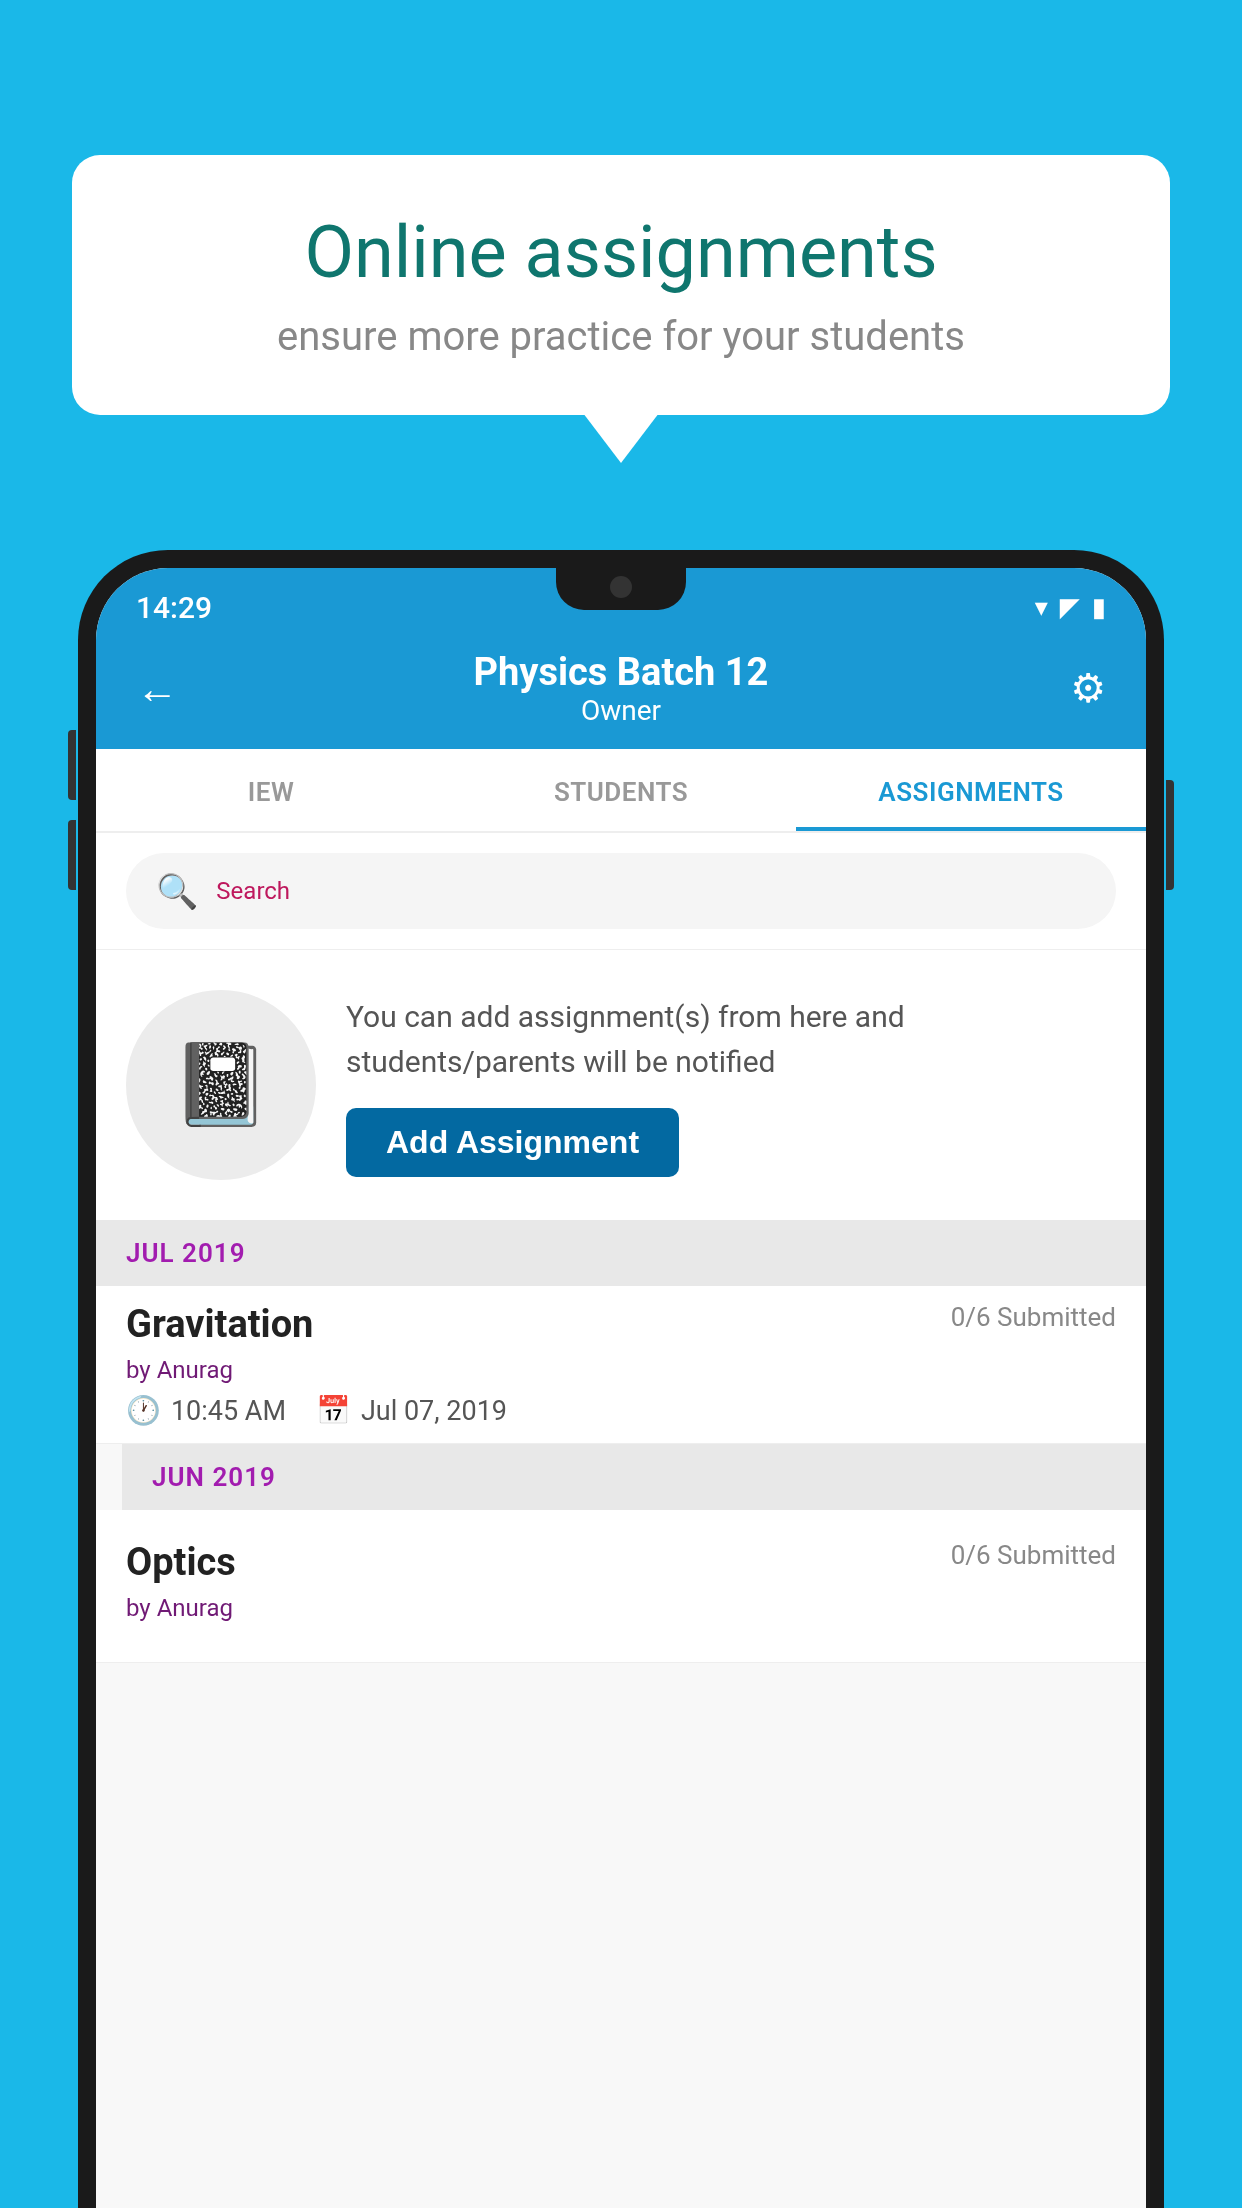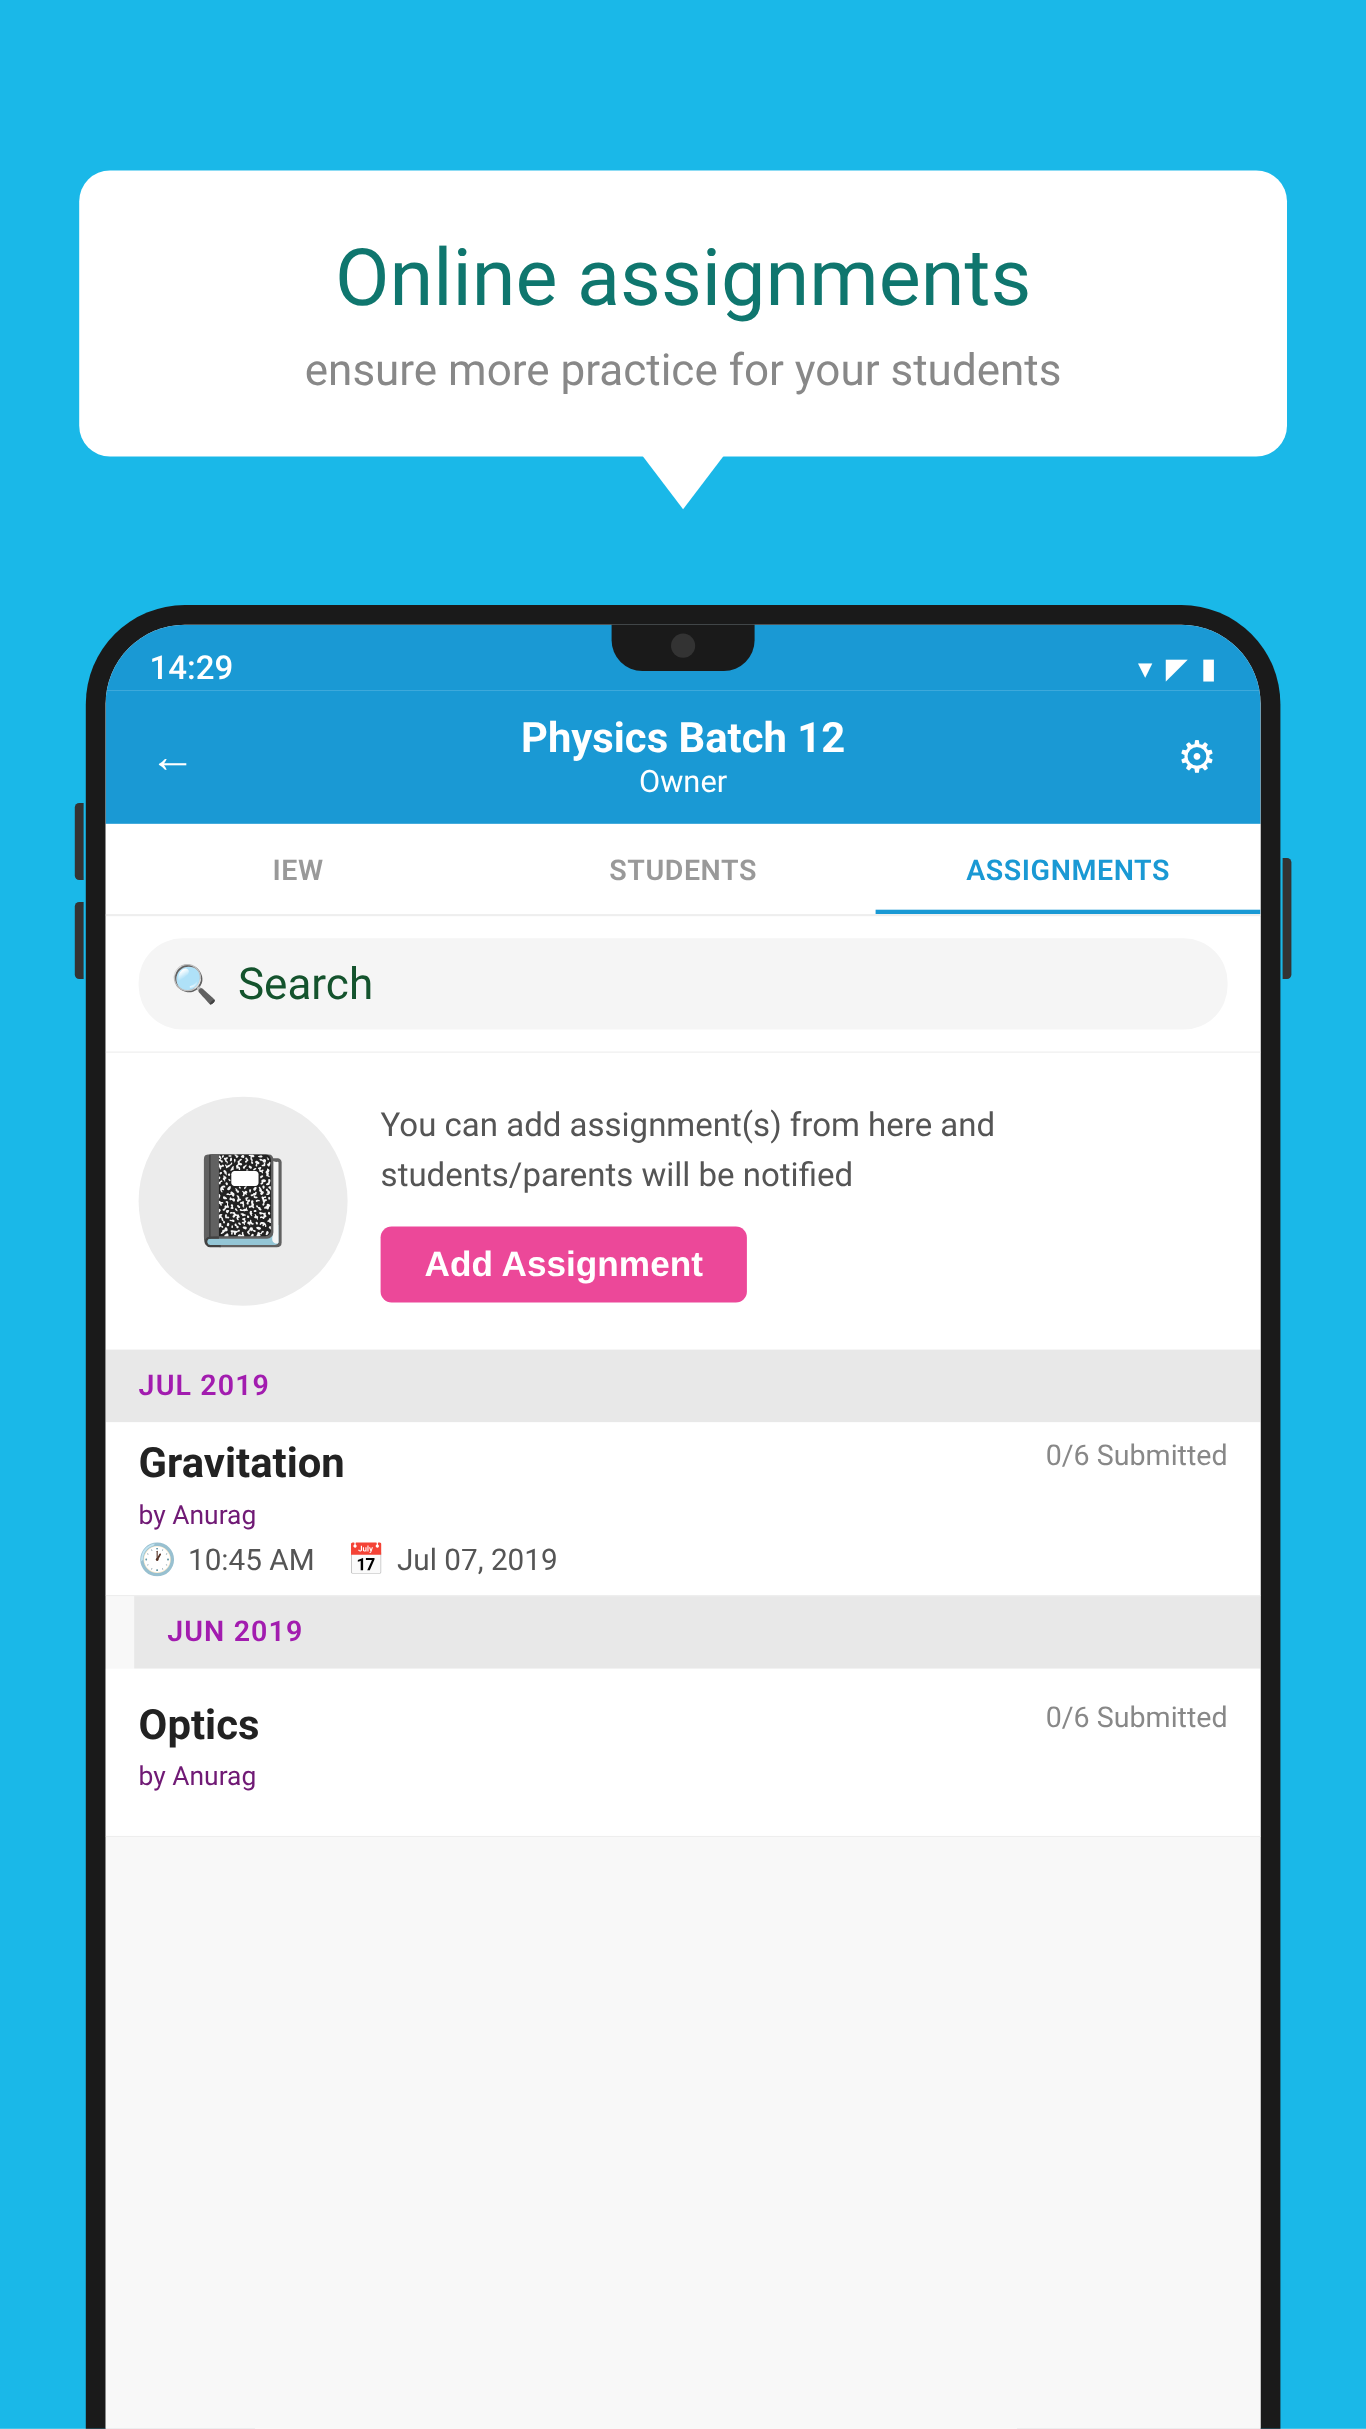--- a/index.html
+++ b/index.html
@@ -227,22 +227,22 @@
       padding: 18px 30px;
       gap: 18px;
     }
 
     .search-icon-wrap {
       color: #aaa;
       font-size: 34px;
     }
 
     .search-placeholder {
-      color: #14532d;
-      font-size: 40px;
+      color: #be185d;
+      font-size: 24px;
     }
 
     
     .promo-section {
       background: white;
       display: flex;
       align-items: center;
       padding: 40px 30px;
       gap: 30px;
       border-top: 1px solid #eee;
@@ -268,21 +268,21 @@
     }
 
     .promo-text {
       font-size: 30px;
       color: #555;
       line-height: 1.5;
       margin-bottom: 24px;
     }
 
     .add-assignment-btn {
-      background: #ec4899;
+      background: #0369a1;
       color: white;
       border: none;
       border-radius: 10px;
       padding: 16px 40px;
       font-size: 32px;
       font-weight: 600;
       cursor: pointer;
     }
 
     

